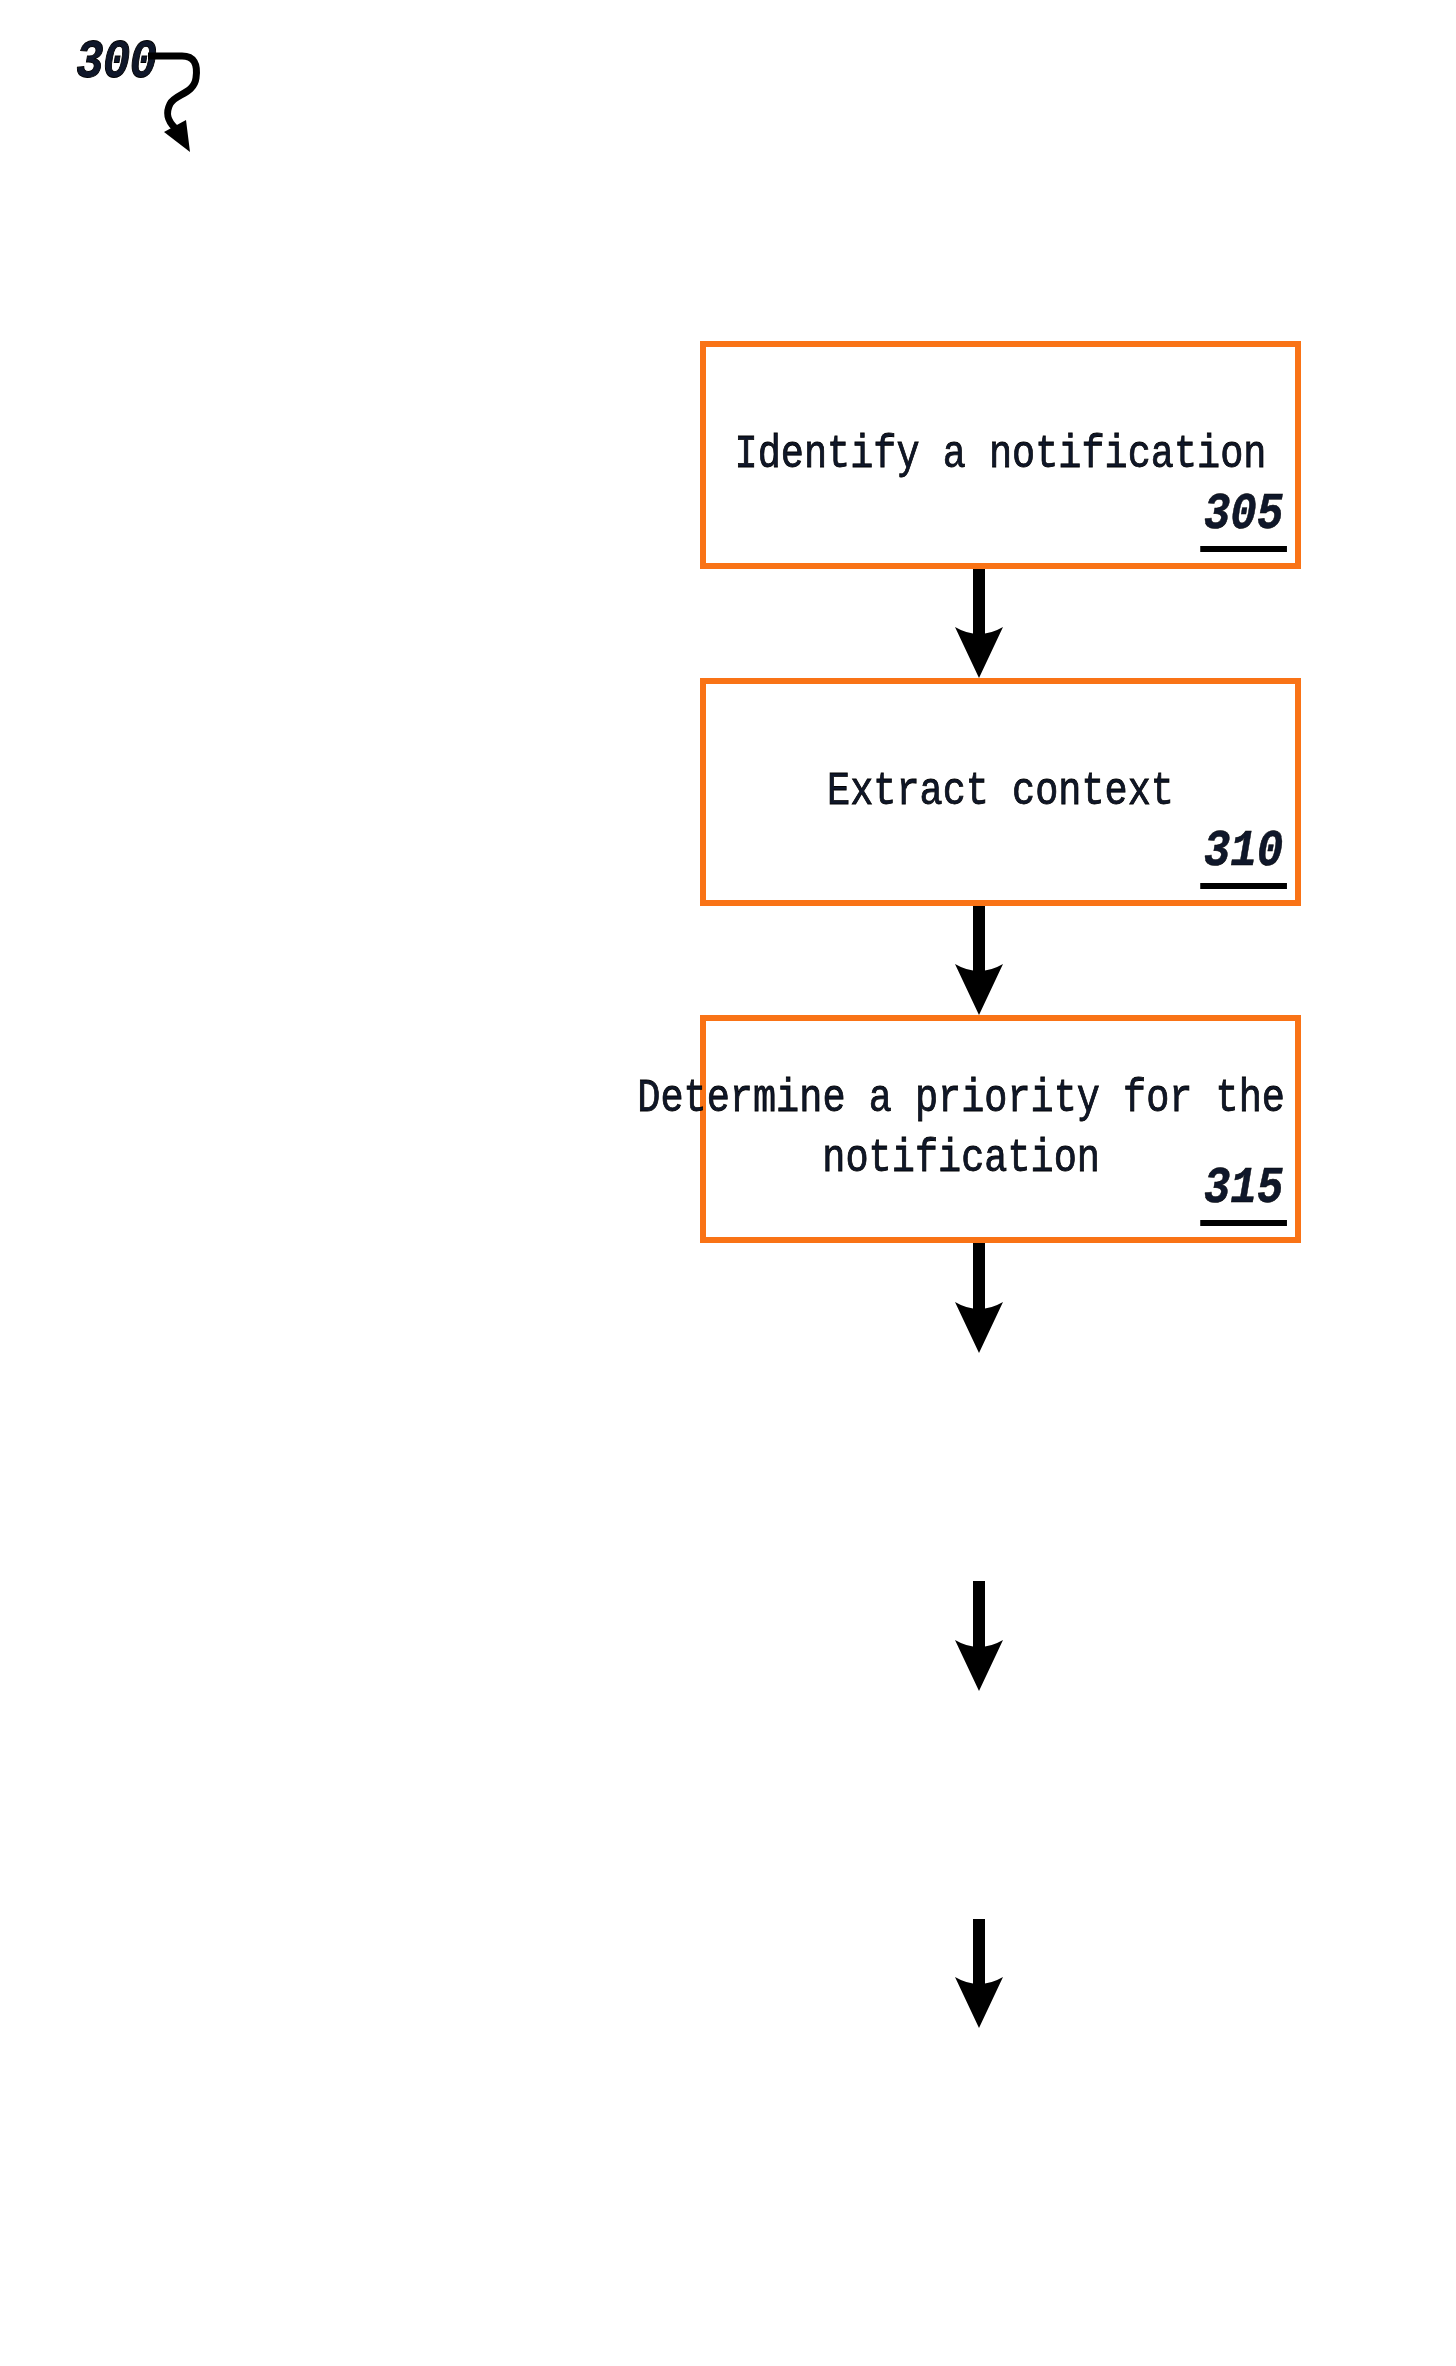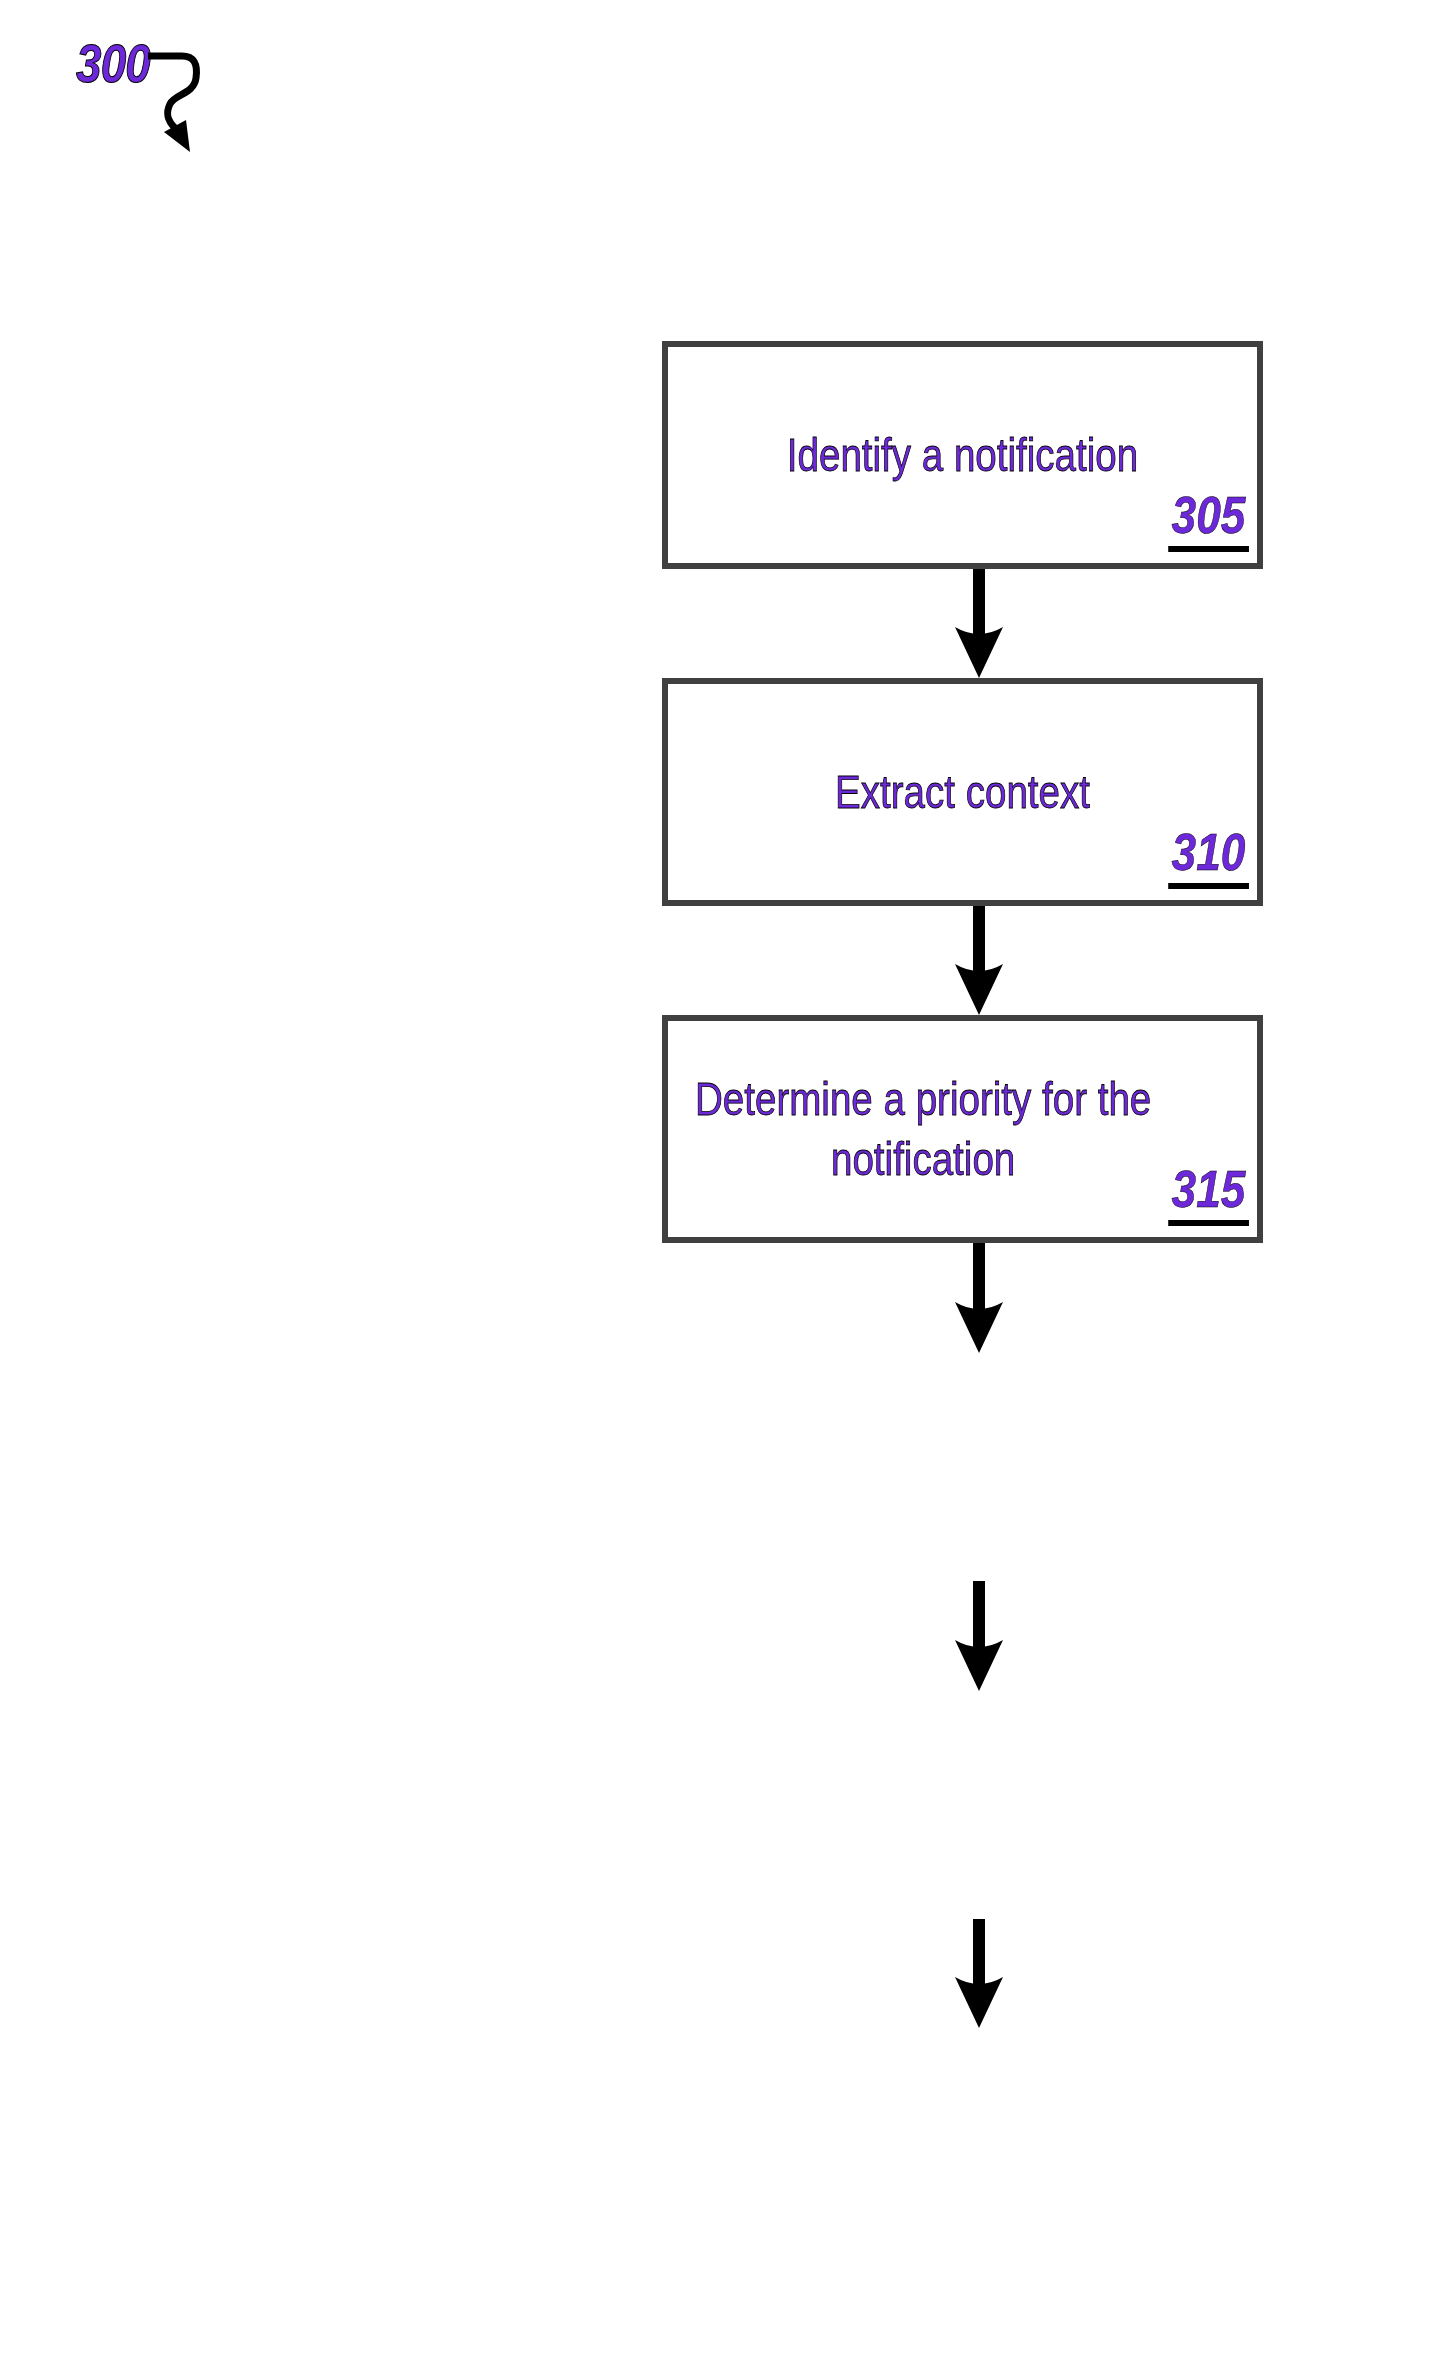--- a/index.html
+++ b/index.html
@@ -1,22 +1,22 @@
 <!DOCTYPE html>
 <html><head>
 <meta charset="utf-8">
 <style>
   html, body { margin: 0; padding: 0; background: #ffffff; }
   .page {
     position: relative;
     width: 1444px;
     height: 2366px;
     background: #ffffff;
-    font-family: Liberation Sans, sans-serif;
-    color: #6d28d9;
+    font-family: Liberation Mono, monospace;
+    color: #0f172a;
     overflow: hidden;
   }
   .fig-label {
     position: absolute;
     left: 76px;
     top: 36px;
     font-size: 54px;
     font-weight: bold;
     font-style: italic;
     line-height: 1;
@@ -25,24 +25,24 @@
     transform-origin: 0 0;
     -webkit-text-stroke: 1px #000;
   }
   .lead-arrow {
     position: absolute;
     left: 148px;
     top: 44px;
   }
   .box {
     position: absolute;
-    left: 662px;
+    left: 700px;
     width: 601px;
     height: 228px;
-    border: 6px solid #404040;
+    border: 6px solid #f97316;
     box-sizing: border-box;
     background: #ffffff;
   }
   .txt {
     position: absolute;
     inset: 0;
     display: flex;
     flex-direction: column;
     justify-content: center;
     align-items: center;

